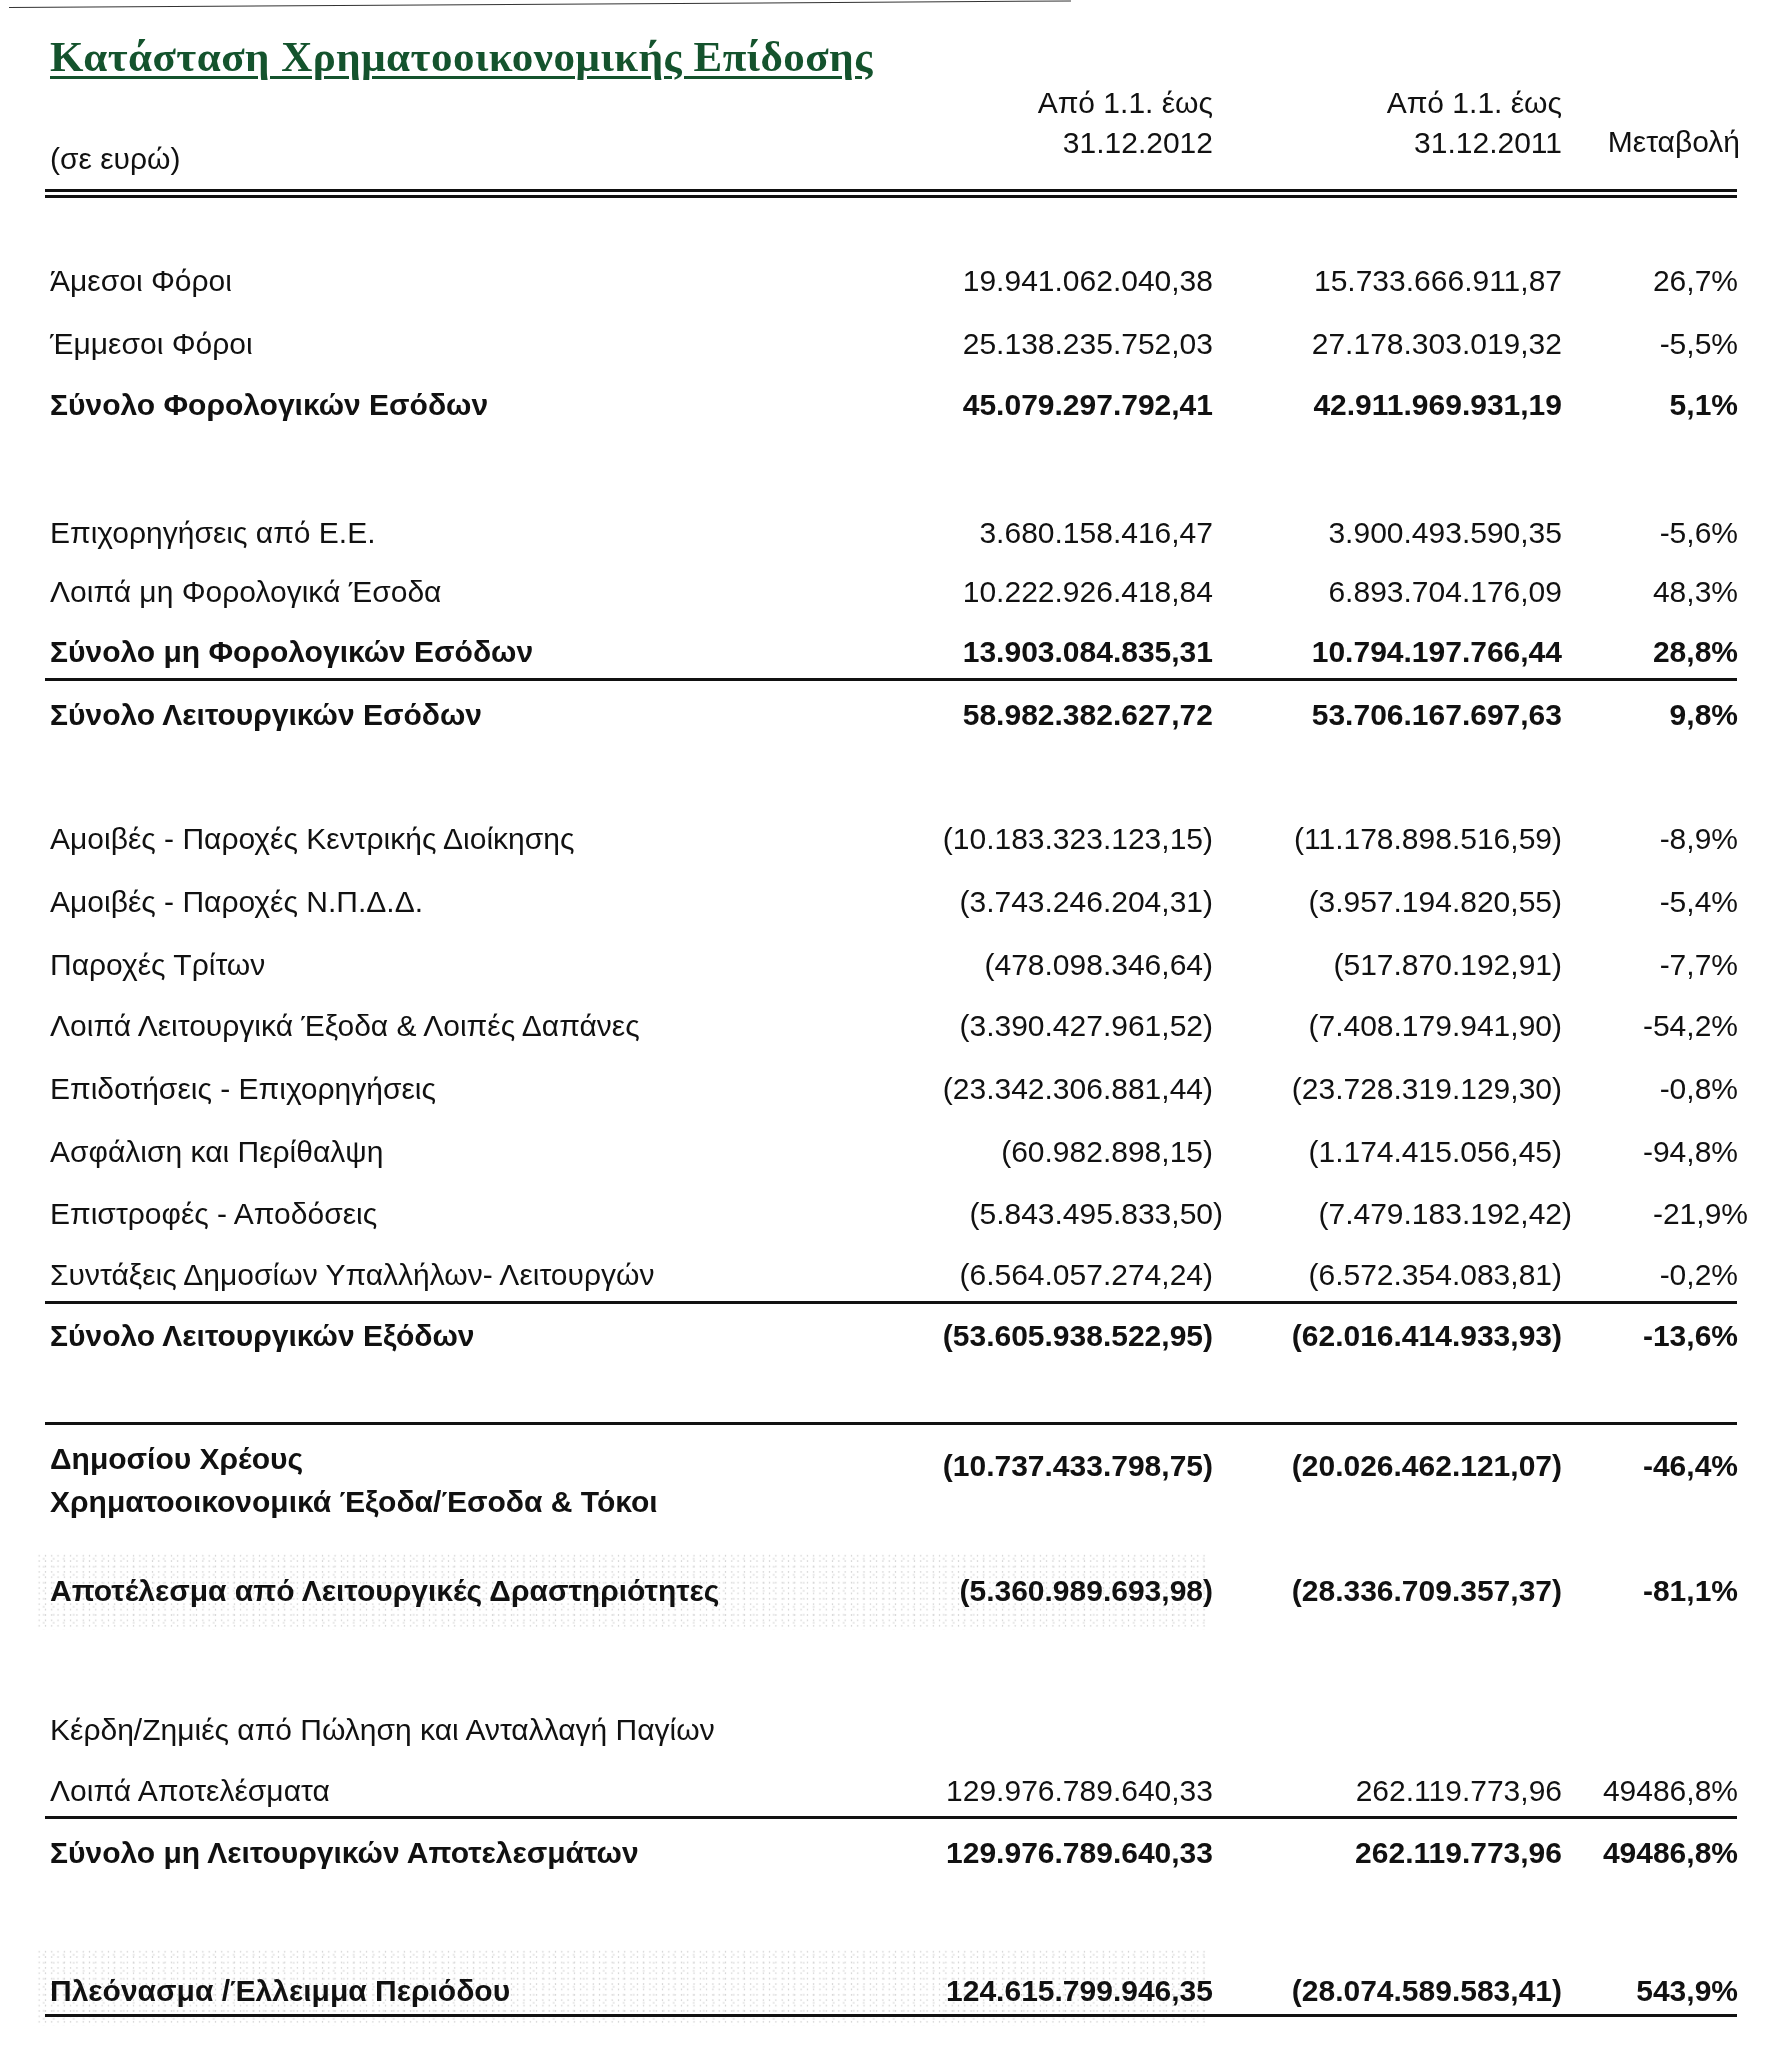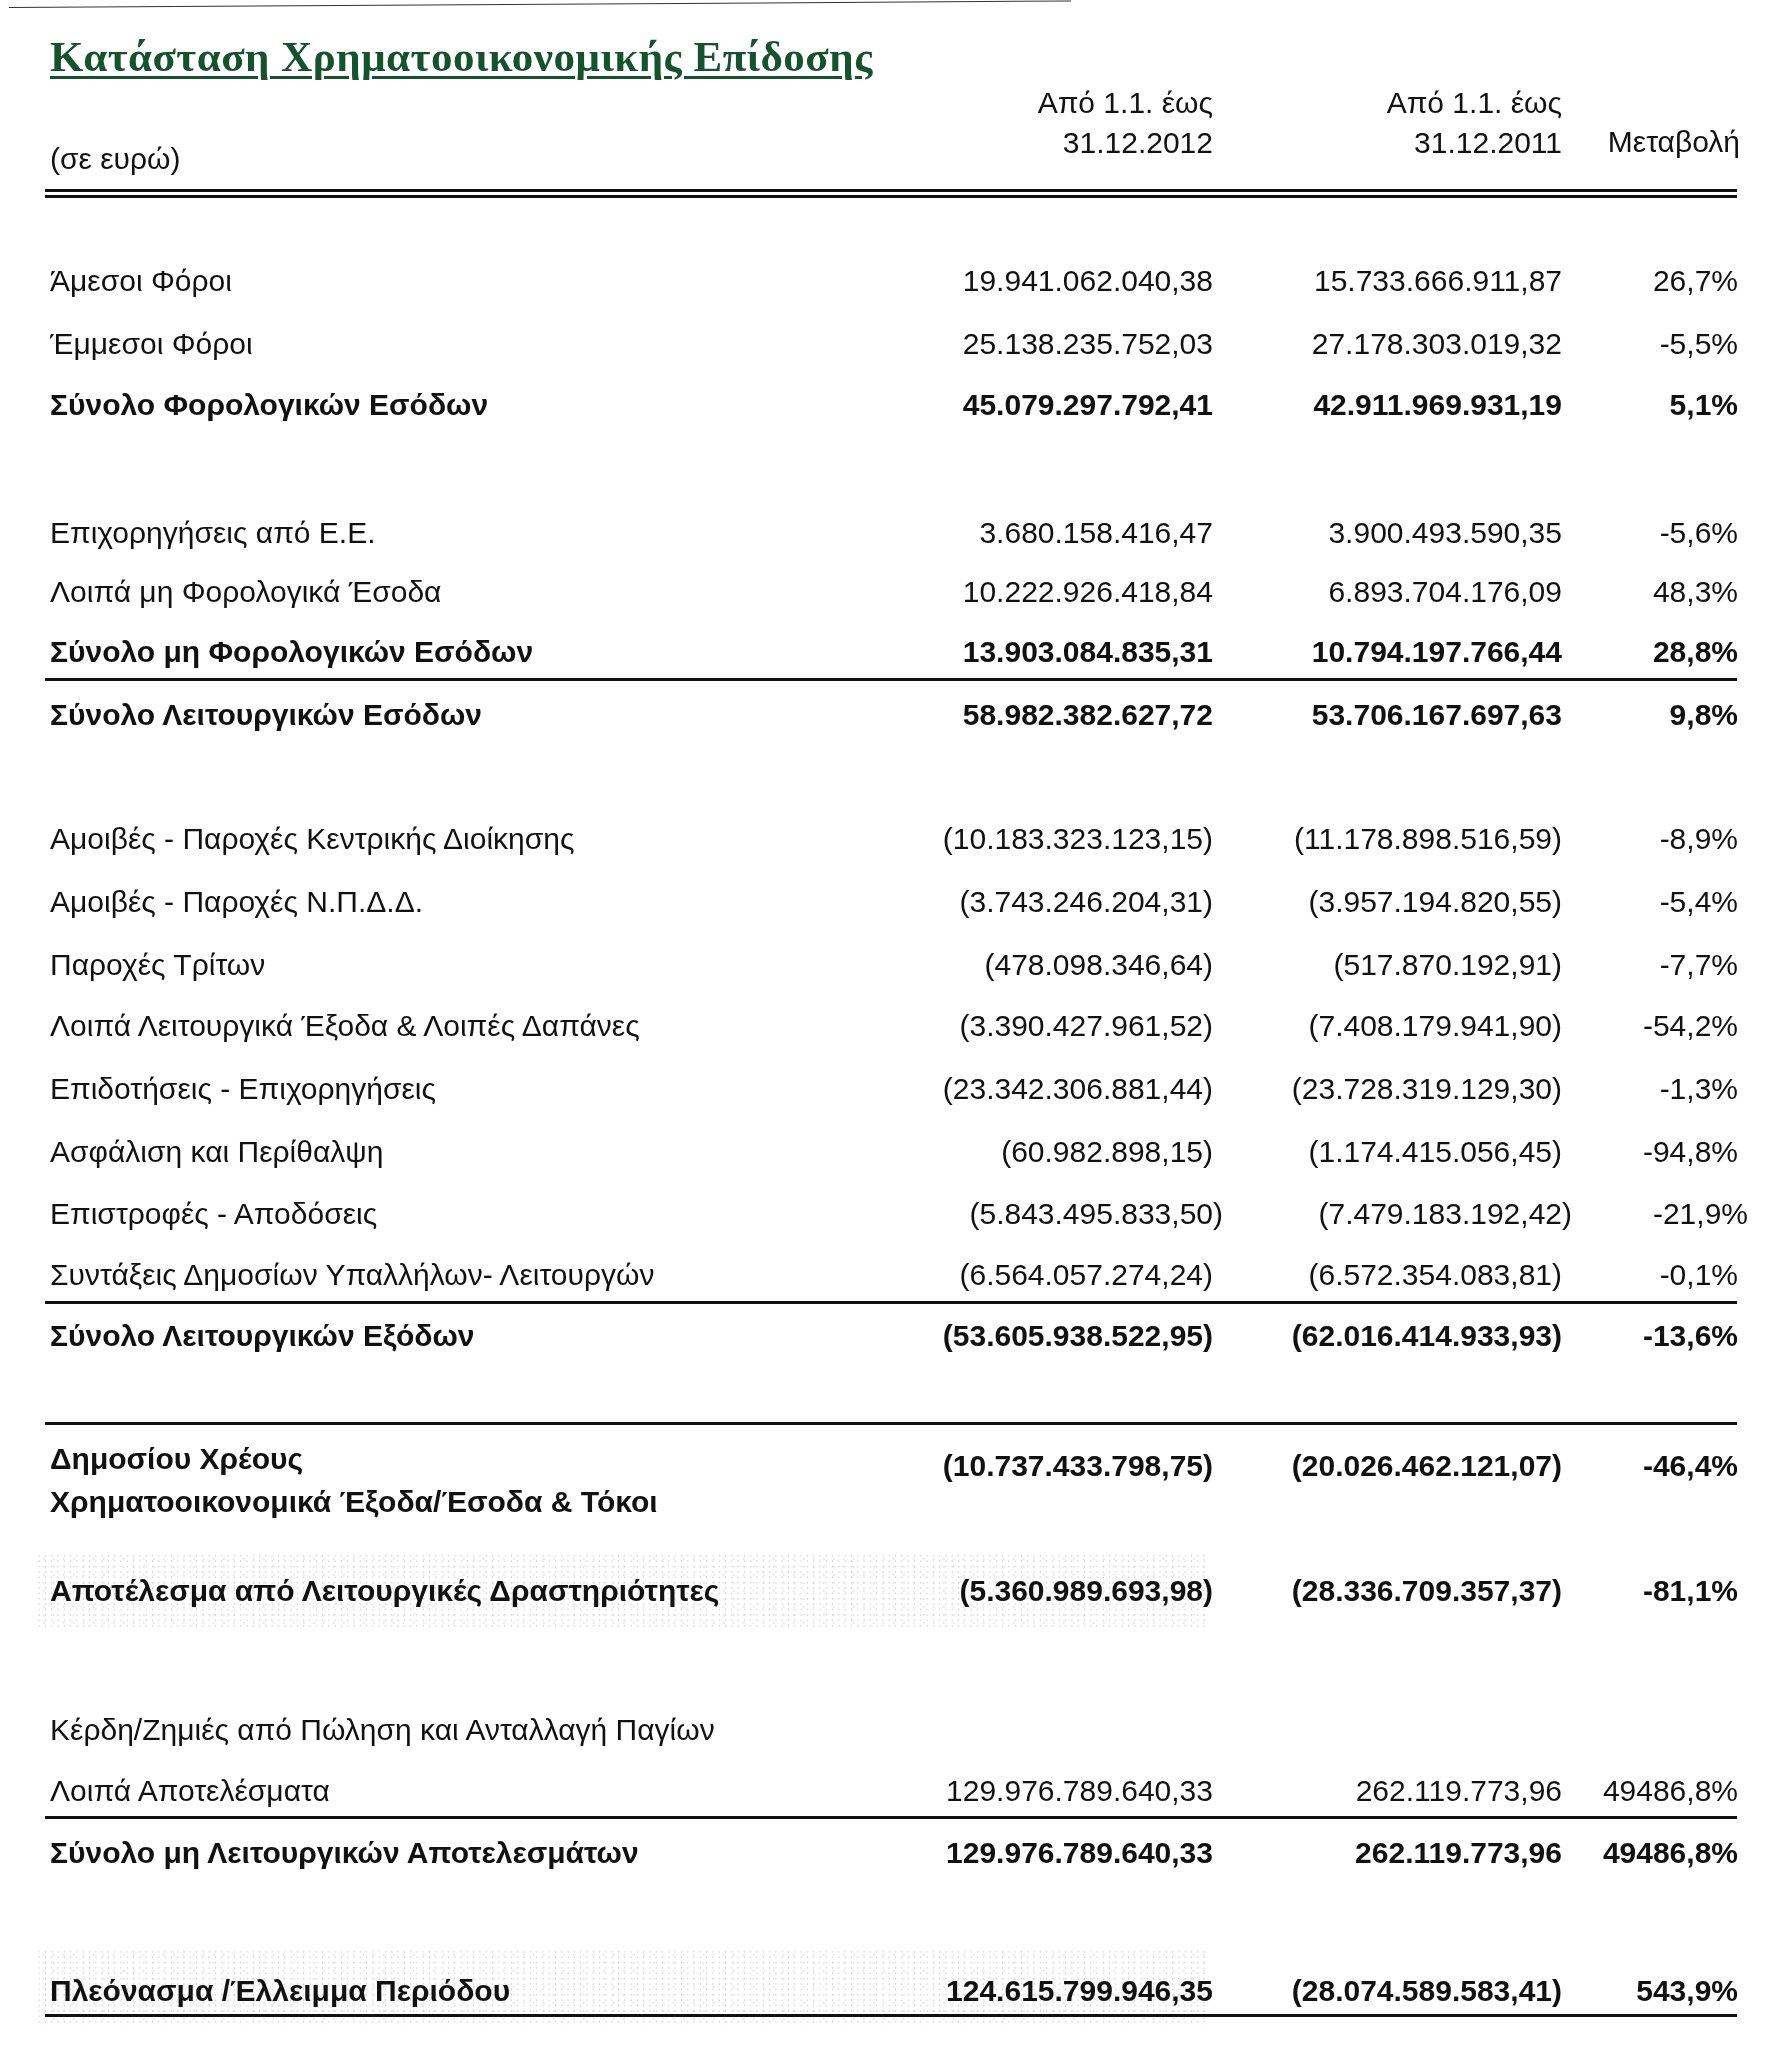--- a/index.html
+++ b/index.html
@@ -162,42 +162,42 @@
     <span class="label">Λοιπά Λειτουργικά Έξοδα &amp; Λοιπές Δαπάνες</span>
     <span class="v2012">(3.390.427.961,52)</span>
     <span class="v2011">(7.408.179.941,90)</span>
     <span class="vchg">-54,2%</span>
   </div>
 
   <div class="row" style="top:1069px;">
     <span class="label">Επιδοτήσεις - Επιχορηγήσεις</span>
     <span class="v2012">(23.342.306.881,44)</span>
     <span class="v2011">(23.728.319.129,30)</span>
-    <span class="vchg">-1,3%</span>
+    <span class="vchg">-0,8%</span>
   </div>
 
   <div class="row" style="top:1132px;">
     <span class="label">Ασφάλιση και Περίθαλψη</span>
     <span class="v2012">(60.982.898,15)</span>
     <span class="v2011">(1.174.415.056,45)</span>
     <span class="vchg">-94,8%</span>
   </div>
 
   <div class="row" style="top:1194px;padding-left:10px;">
     <span class="label">Επιστροφές - Αποδόσεις</span>
     <span class="v2012">(5.843.495.833,50)</span>
     <span class="v2011">(7.479.183.192,42)</span>
     <span class="vchg">-21,9%</span>
   </div>
 
   <div class="row" style="top:1255px;">
     <span class="label">Συντάξεις Δημοσίων Υπαλλήλων- Λειτουργών</span>
     <span class="v2012">(6.564.057.274,24)</span>
     <span class="v2011">(6.572.354.083,81)</span>
-    <span class="vchg">-0,1%</span>
+    <span class="vchg">-0,2%</span>
   </div>
 
   <div class="rule" style="top:1301px;"></div>
 
   <div class="row bold" style="top:1316px;">
     <span class="label">Σύνολο Λειτουργικών Εξόδων</span>
     <span class="v2012">(53.605.938.522,95)</span>
     <span class="v2011">(62.016.414.933,93)</span>
     <span class="vchg">-13,6%</span>
   </div>

